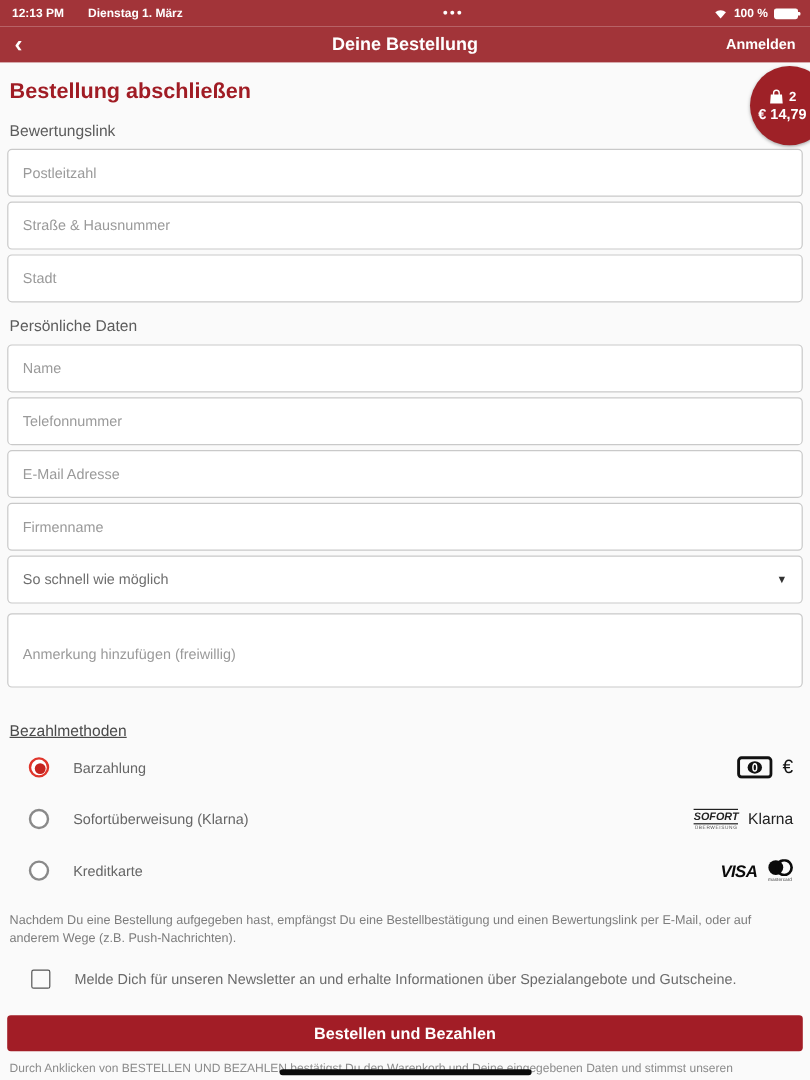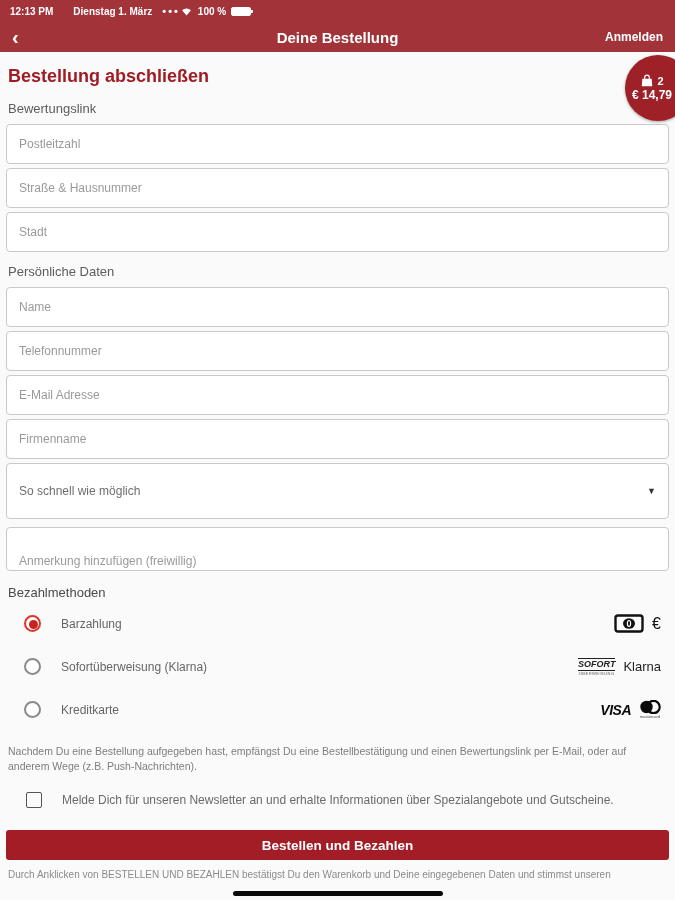--- a/index.html
+++ b/index.html
@@ -1,20 +1,20 @@
 <!DOCTYPE html>
 <html><head>
 <meta charset="utf-8">
 <style>
   * { margin:0; padding:0; box-sizing:border-box; }
   html,body { width:675px; height:900px; overflow:hidden; }
   body { font-family:"Liberation Sans", sans-serif; background:#fafafa; position:relative; }
 
   
-  .statusbar { background:#a23439; height:22px; display:flex; align-items:center; padding:0 10px; color:#fff; font-size:10px; font-weight:bold; }
+  .statusbar { background:#a23439; height:22px; display:flex; align-items:center; justify-content:space-between; padding:0 10px; color:#fff; font-size:10px; font-weight:bold; }
   .statusbar .left span { margin-right:10px; }
   .statusbar .dots { letter-spacing:2px; font-size:11px; }
   .statusbar .right { display:flex; align-items:center; gap:5px; }
   .battery { width:20px; height:9px; border:1px solid #fff; border-radius:2px; position:relative; background:#fff; }
   .battery:after { content:""; position:absolute; right:-3px; top:2px; width:2px; height:3px; background:#fff; border-radius:0 1px 1px 0; }
   .navbar { background:#a23439; height:30px; display:flex; align-items:center; padding:0 12px; color:#fff; position:relative; }
   .back { font-size:20px; font-weight:bold; line-height:1; cursor:pointer; }
   .navtitle { position:absolute; left:0; right:0; text-align:center; font-size:15px; font-weight:bold; pointer-events:none; }
   .login { margin-left:auto; font-size:12px; font-weight:bold; cursor:pointer; z-index:2; }
 
@@ -24,24 +24,24 @@
   .cartbadge { position:absolute; top:3px; right:-16px; width:66px; height:66px; border-radius:50%; background:#9e2127; color:#fff; box-shadow:0 1px 3px rgba(0,0,0,.35); display:flex; flex-direction:column; align-items:center; justify-content:center; z-index:5; cursor:pointer; }
   .cartrow { display:flex; align-items:center; gap:3px; transform:translateX(-6px); }
   .cartcount { font-size:11px; font-weight:bold; }
   .carttotal { font-size:12px; font-weight:bold; transform:translateX(-6px); }
 
   .seclabel { color:#5c5c5c; font-size:13px; padding:4px 2px 8px 2px; }
   .seclabel.dark { color:#4a4a4a; }
 
   .field { width:100%; height:40px; background:#fff; border:1px solid #c9c9c9; border-radius:4px; margin-bottom:4px; padding:0 12px; font-size:12px; color:#333; font-family:"Liberation Sans",sans-serif; display:block; }
   .field::placeholder { color:#9a9a9a; opacity:1; }
-  textarea.field { height:44px; padding-top:26px; resize:none; line-height:14px; }
+  textarea.field { height:62px; padding-top:26px; resize:none; line-height:14px; }
   textarea.field::placeholder { color:#9a9a9a; }
 
-  .selectbox { width:100%; height:56px; background:#fff; border:1px solid #c9c9c9; border-radius:4px; margin-bottom:8px; padding:0 12px; display:flex; align-items:center; justify-content:space-between; cursor:pointer; }
+  .selectbox { width:100%; height:40px; background:#fff; border:1px solid #c9c9c9; border-radius:4px; margin-bottom:8px; padding:0 12px; display:flex; align-items:center; justify-content:space-between; cursor:pointer; }
   .selectbox .val { font-size:12px; color:#6e6e6e; }
   .caret { font-size:9px; color:#333; }
 
   
   .payrow { display:flex; align-items:center; height:43px; padding:0 8px 0 18px; cursor:pointer; }
   .radio { width:17px; height:17px; border-radius:50%; border:2px solid #8a8a8a; background:#fff; flex:0 0 auto; position:relative; }
   .radio.sel { border-color:#e0352b; }
   .radio.sel:after { content:""; position:absolute; left:3px; top:3px; width:9px; height:9px; border-radius:50%; background:#c5241f; }
   .paylabel { font-size:12px; color:#666; margin-left:20px; }
   .payicons { margin-left:auto; display:flex; align-items:center; gap:8px; }
@@ -114,21 +114,21 @@
   <input class="field" type="text" placeholder="Firmenname" style="">
 
   
   <div class="selectbox">
     <span class="val">So schnell wie möglich</span>
     <span class="caret">▼</span>
   </div>
   <textarea class="field" placeholder="Anmerkung hinzufügen (freiwillig)" style=""></textarea>
 
   
-  <div class="seclabel dark" style="margin-top:10px; padding-bottom:2px;">Bezahlmethoden</div>
+  <div class="seclabel dark" style="margin-top:24px; padding-bottom:2px;text-decoration:underline;">Bezahlmethoden</div>
 
   <div class="payrow">
     <span class="radio sel"></span>
     <span class="paylabel">Barzahlung</span>
     <span class="payicons">
       <svg width="30" height="19" viewBox="0 0 30 19">
         <rect x="1.5" y="1.5" width="27" height="16" rx="2.5" fill="none" stroke="#111" stroke-width="2.4"></rect>
         <ellipse cx="15" cy="9.5" rx="6" ry="5.2" fill="#111"></ellipse>
         <ellipse cx="15" cy="9.5" rx="1.6" ry="3" fill="none" stroke="#fff" stroke-width="1.2"></ellipse>
       </svg>

